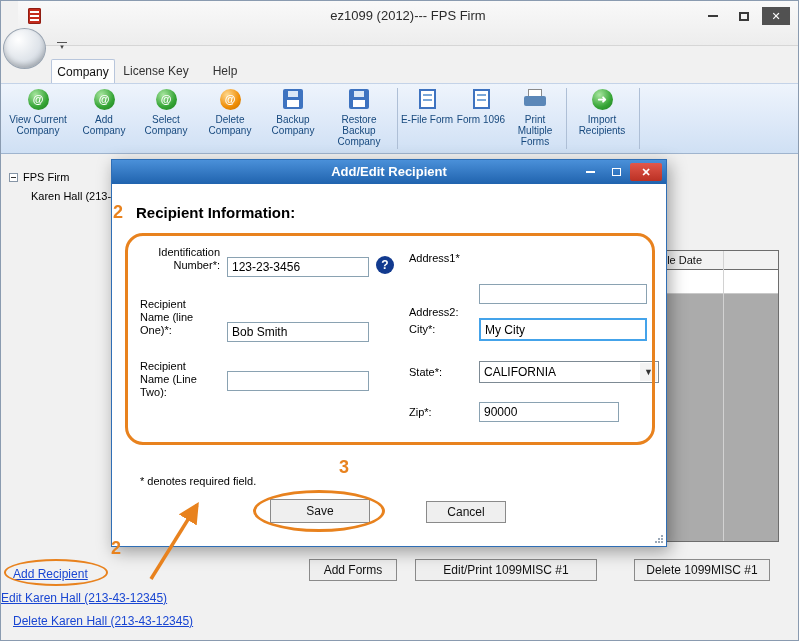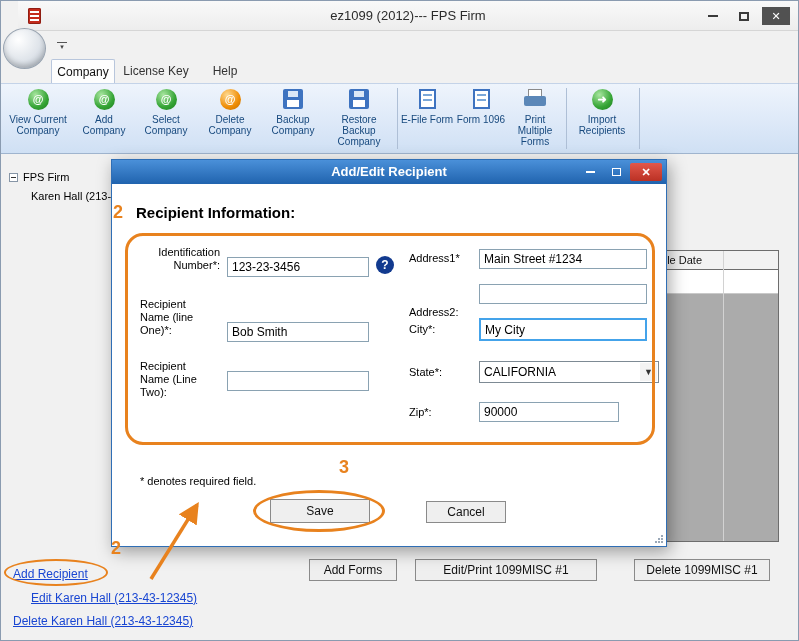--- a/index.html
+++ b/index.html
@@ -1,21 +1,21 @@
 <!DOCTYPE html>
 <html><head>
 <meta charset="utf-8">
 <style>
   * { margin:0; padding:0; box-sizing:border-box; }
   html,body { width:799px; height:641px; }
   body { font-family:"Liberation Sans", sans-serif; position:relative; overflow:hidden; background:#f1f1f1; }
   .win { position:absolute; inset:0; border:1px solid #8a9bb0; background:#f1f1f1; }
 
   
-  .titlebar { position:absolute; left:17px; top:0; right:0; height:30px; background:linear-gradient(#f9f9f9,#ededed); border-bottom:1px solid #d6d6d6; }
+  .titlebar { position:absolute; left:17px; top:0; right:0; height:45px; background:linear-gradient(#f9f9f9,#ededed); border-bottom:1px solid #d6d6d6; }
   .appicon { position:absolute; left:10px; top:7px; width:13px; height:16px; background:#c42b1c; border-radius:2px; box-shadow:inset 0 0 0 1px #8f1d12; }
   .appicon::after { content:""; position:absolute; left:2px; top:3px; width:9px; height:2px; background:#fff; box-shadow:0 4px 0 #fff, 0 8px 0 #fff; }
   .wtitle { position:absolute; left:0; right:0; top:0; height:30px; line-height:30px; text-align:center; font-size:13px; color:#2b2b2b; }
   .wcontrols { position:absolute; right:8px; top:6px; display:flex; gap:5px; }
   .wbtn { width:26px; height:18px; display:flex; align-items:center; justify-content:center; cursor:pointer; }
   .gl-min { width:10px; height:2px; background:#3a3a3a; }
   .gl-max { width:10px; height:9px; border:2px solid #3a3a3a; }
   .wbtn.close { width:28px; background:#515151; color:#fff; font-size:11px; }
 
   
@@ -213,21 +213,21 @@
     <div class="ghead">File Date</div>
     <div class="grow"></div>
     <div class="gdiv"></div>
   </div>
 
   <div class="pushbtn" style="left:308px;top:558px;width:88px;">Add Forms</div>
   <div class="pushbtn" style="left:414px;top:558px;width:182px;text-align:center;">Edit/Print 1099MISC #1</div>
   <div class="pushbtn" style="left:633px;top:558px;width:136px;">Delete 1099MISC #1</div>
 
   <div class="link" style="left:12px;top:566px;">Add Recipient</div>
-  <div class="link" style="left:30px;top:590px;text-align:center;">Edit Karen Hall (213-43-12345)</div>
+  <div class="link" style="left:0;top:590px;text-align:center;">Edit Karen Hall (213-43-12345)</div>
   <div class="link" style="left:12px;top:613px;">Delete Karen Hall (213-43-12345)</div>
 
   <div class="dialog">
     <div class="dtitle">
       <div class="dtitle-text">Add/Edit Recipient</div>
       <div class="dcontrols">
         <div class="dbtn">
             <div class="dgl-min"></div>
           </div>
         <div class="dbtn">
@@ -243,21 +243,20 @@
     <input class="tbox" style="left: 115px; top: 97px; width: 142px;" value="123-23-3456">
     <div class="help-circle" style="left:264px;top:96px;">?</div>
 
     <div class="flabel" style="left:28px;top:138px;width:70px;">Recipient Name (line One)*:</div>
     <input class="tbox" style="left: 115px; top: 162px; width: 142px;" value="Bob Smith">
 
     <div class="flabel" style="left:28px;top:200px;width:70px;">Recipient Name (Line Two):</div>
     <input class="tbox" style="left: 115px; top: 211px; width: 142px;" value="">
 
     <div class="flabel" style="left:297px;top:92px;">Address1*</div>
-    <input class="tbox" style="left: 367px; top: 89px; width: 168px;" value="Main Street #1234">
 
     <div class="flabel" style="left:297px;top:127px;margin-top:19px;">Address2:</div>
     <input class="tbox" style="left: 367px; top: 124px; width: 168px;" value="">
 
     <div class="flabel" style="left:297px;top:163px;">City*:</div>
     <input class="tbox focused" style="left: 367px; top: 158px; width: 168px;" value="My City">
 
     <div class="flabel" style="left:297px;top:206px;">State*:</div>
     <div class="combo" style="left:367px;top:201px;width:180px;">
       <span>CALIFORNIA</span>

